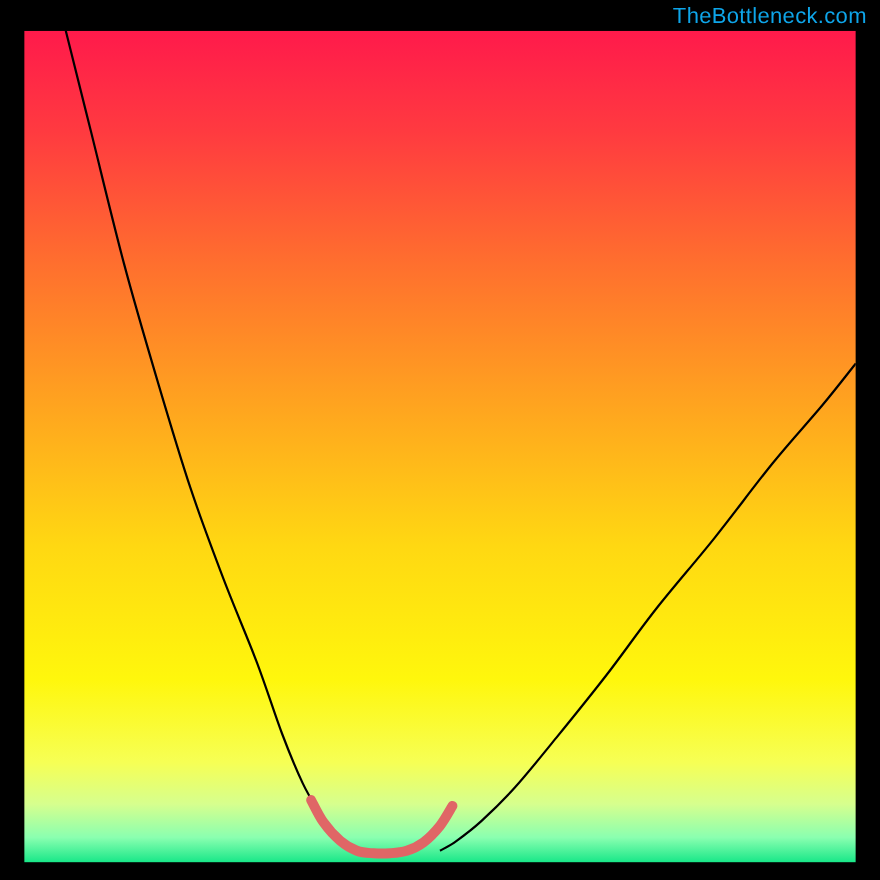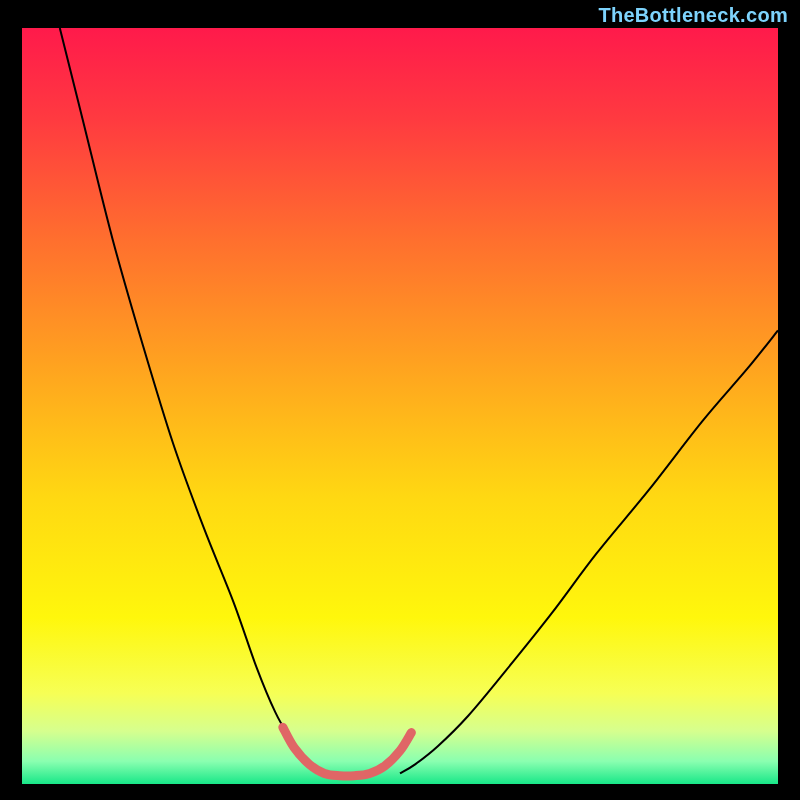--- a/index.html
+++ b/index.html
@@ -14,24 +14,24 @@
   .frame {
     position: absolute;
     top: 0; left: 0;
     width: 800px; height: 800px;
     background: #000;
   }
   .watermark {
     position: absolute;
     top: 4px;
     right: 12px;
-    color: #7dd3fc;
+    color: #0ea5e9;
     font-size: 20px;
     letter-spacing: 0.3px;
-    font-weight: 700;
+    font-weight: 400;
     z-index: 5;
   }
   .plot-wrap {
     position: absolute;
     left: 22px;
     top: 28px;
     width: 756px;
     height: 756px;
   }
   svg { display: block; }

